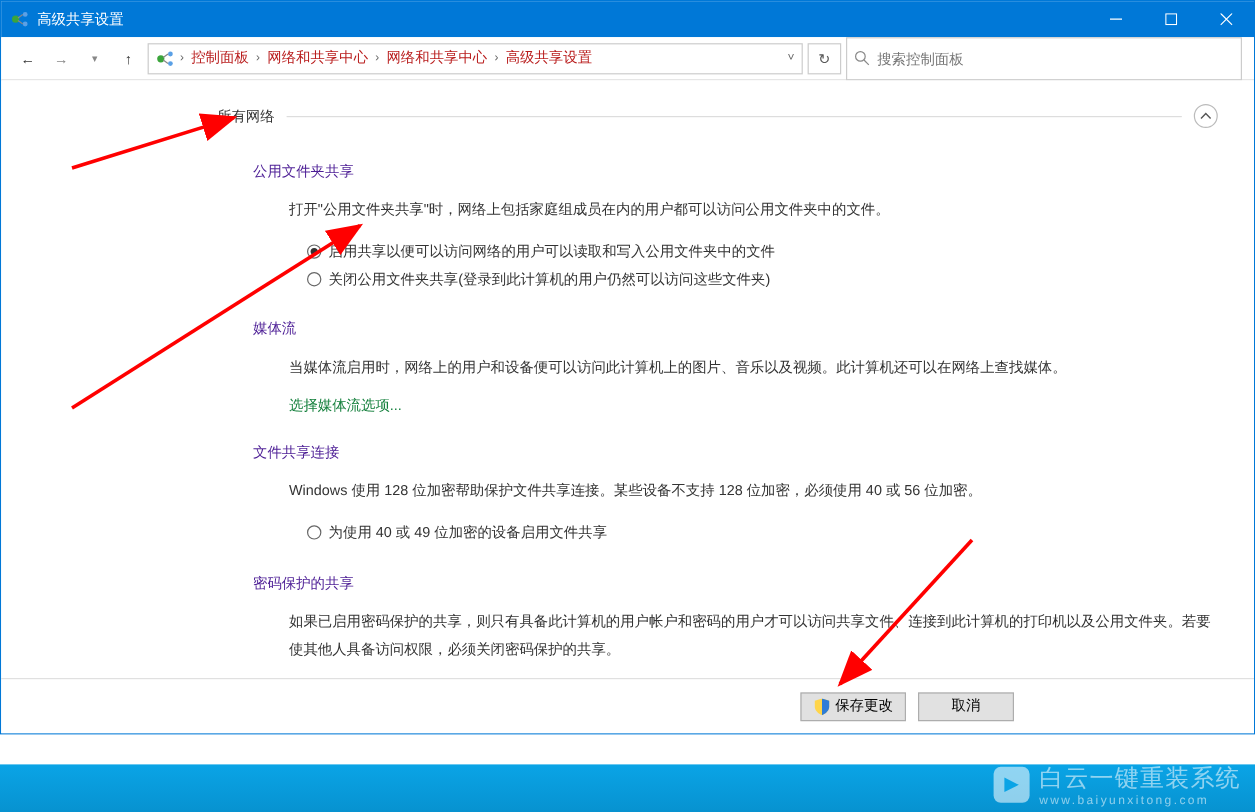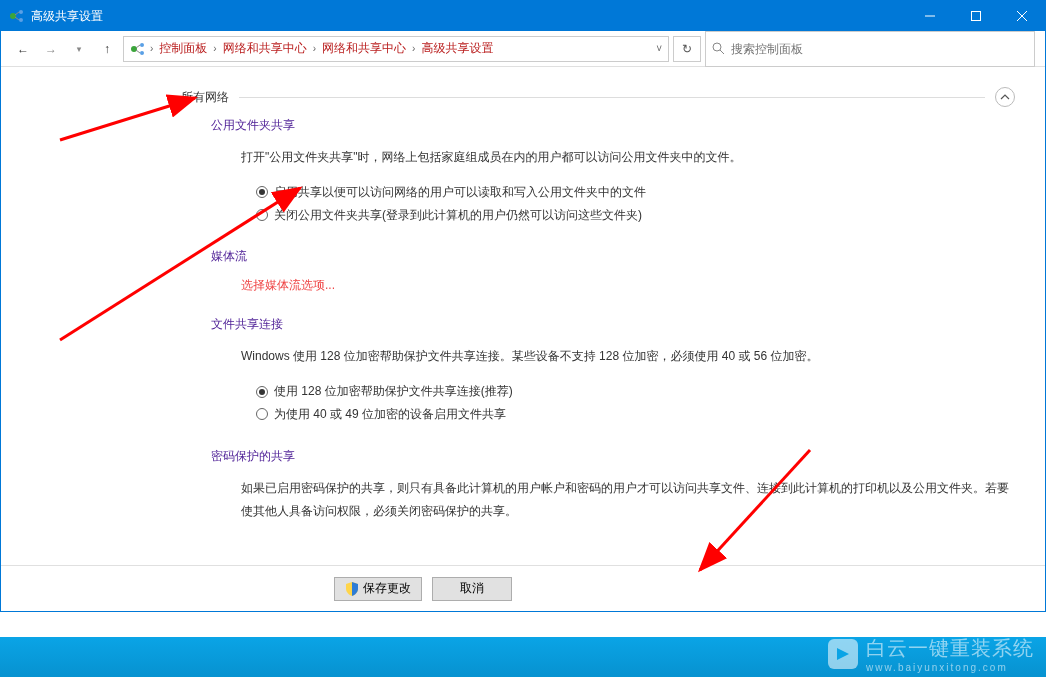--- a/index.html
+++ b/index.html
@@ -15,33 +15,33 @@
   .addrbar { flex: 1; height: 26px; border: 1px solid #ccc; display: flex; align-items: center; padding: 0 6px; gap: 4px; background: #fff; }
   .addrbar .glyph { color: #666; font-size: 10px; }
   .addrbar .crumb { color: #b91c1c; padding: 0 2px; white-space: nowrap; }
   .addrbar .spacer { flex: 1; }
   .addrbar .chev-down { color: #666; font-size: 10px; }
   .refresh { width: 28px; height: 26px; border: 1px solid #ccc; display: flex; align-items: center; justify-content: center; color: #555; }
   .searchbox { width: 330px; height: 26px; border: 1px solid #ccc; display: flex; align-items: center; padding: 17px 6px; gap: 6px; color: #888; }
   .searchbox input { border: none; outline: none; flex: 1; font-size: 12px; color: #333; background: transparent; }
   .content-wrap { flex: 1; overflow: hidden; position: relative; background: #fff; }
   .content { position: absolute; left: 180px; right: 20px; top: 20px; bottom: 0; overflow-y: auto; padding-right: 10px; }
-  .section-head { display: flex; align-items: center; margin-bottom: 10px; }
+  .section-head { display: flex; align-items: center; margin-bottom: 28px; }
   .section-head .label { color: #333; }
   .section-head .rule { flex: 1; height: 1px; background: #ddd; margin: 0 10px; }
   .collapse-btn { width: 20px; height: 20px; border: 1px solid #bbb; border-radius: 50%; display: flex; align-items: center; justify-content: center; font-size: 10px; color: #555; }
   .subsection { margin-left: 30px; margin-bottom: 22px; }
   .sub-title { color: #4c1d95; margin-bottom: 12px; }
   .sub-desc { margin-left: 30px; color: #333; line-height: 1.9; margin-bottom: 12px; }
   .radio-group { margin-left: 45px; }
   .radio-row { display: flex; align-items: center; gap: 6px; line-height: 1.9; color: #333; }
   .radio { width: 12px; height: 12px; border: 1px solid #666; border-radius: 50%; display: inline-flex; align-items: center; justify-content: center; flex-shrink: 0; }
   .radio.checked::after { content: ""; width: 6px; height: 6px; background: #333; border-radius: 50%; }
-  .link { color: #ef4444; margin-left: 30px; cursor: pointer; }
-  .footer { height: 46px; border-top: 1px solid #e0e0e0; display: flex; align-items: center; justify-content: center; padding-right: 200px; gap: 10px; background: #fff; }
+  .link { color: #15803d; margin-left: 30px; cursor: pointer; }
+  .footer { height: 46px; border-top: 1px solid #e0e0e0; display: flex; align-items: center; justify-content: flex-end; padding-right: 200px; gap: 10px; background: #fff; }
   .btn { height: 24px; min-width: 80px; border: 1px solid #adadad; background: #e1e1e1; display: flex; align-items: center; justify-content: center; gap: 4px; font-size: 12px; padding: 0 10px; cursor: pointer; }
   .shield { width: 14px; height: 14px; }
   .taskbar { position: absolute; left: 0; right: 0; bottom: 0; height: 40px; background: linear-gradient(180deg, #0aa4e6, #0792d0); }
   .watermark { position: absolute; right: 12px; bottom: 4px; color: rgba(255,255,255,0.55); font-size: 14px; display: flex; align-items: center; gap: 8px; margin-top: 43px; }
   .watermark .logo { width: 30px; height: 30px; background: rgba(255,255,255,0.55); border-radius: 6px; display: flex; align-items: center; justify-content: center; }
   .watermark .big { font-size: 20px; letter-spacing: 1px; }
   .watermark .small { font-size: 10px; letter-spacing: 2px; }
   .arrow-overlay { position: absolute; pointer-events: none; }
   ::-webkit-scrollbar { width: 16px; }
   ::-webkit-scrollbar-track { background: #f0f0f0; }
@@ -134,31 +134,28 @@
           </div>
           <div class="radio-row">
             <span class="radio"></span>
             <span>关闭公用文件夹共享(登录到此计算机的用户仍然可以访问这些文件夹)</span>
           </div>
         </div>
       </div>
 
       <div class="subsection">
         <div class="sub-title">媒体流</div>
+        <div class="sub-desc">当媒体流启用时，网络上的用户和设备便可以访问此计算机上的图片、音乐以及视频。此计算机还可以在网络上查找媒体。</div>
         <div class="link">选择媒体流选项...</div>
       </div>
 
       <div class="subsection">
         <div class="sub-title">文件共享连接</div>
         <div class="sub-desc">Windows 使用 128 位加密帮助保护文件共享连接。某些设备不支持 128 位加密，必须使用 40 或 56 位加密。</div>
         <div class="radio-group">
-          <div class="radio-row">
-            <span class="radio checked"></span>
-            <span>使用 128 位加密帮助保护文件共享连接(推荐)</span>
-          </div>
           <div class="radio-row">
             <span class="radio"></span>
             <span>为使用 40 或 49 位加密的设备启用文件共享</span>
           </div>
         </div>
       </div>
 
       <div class="subsection">
         <div class="sub-title">密码保护的共享</div>
         <div class="sub-desc">如果已启用密码保护的共享，则只有具备此计算机的用户帐户和密码的用户才可以访问共享文件、连接到此计算机的打印机以及公用文件夹。若要使其他人具备访问权限，必须关闭密码保护的共享。</div>

